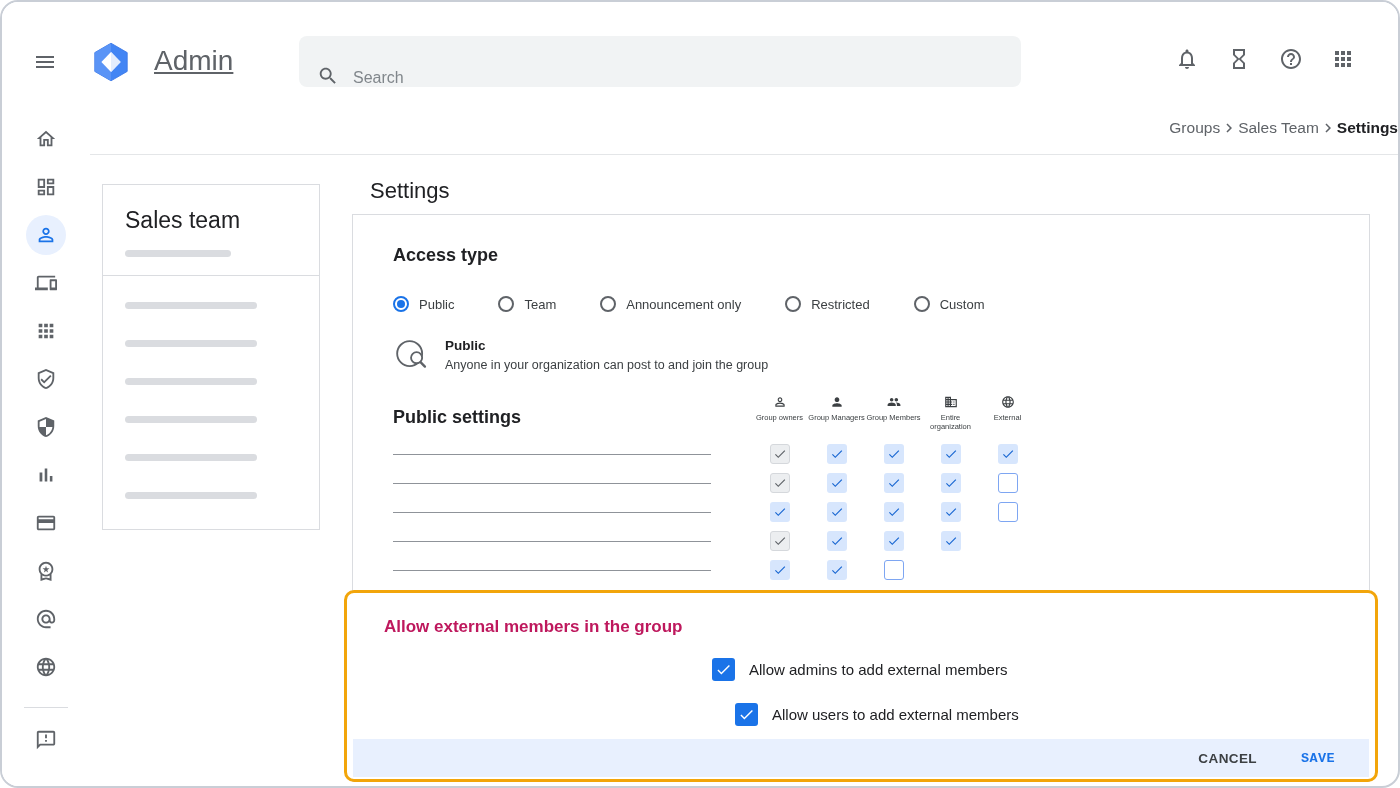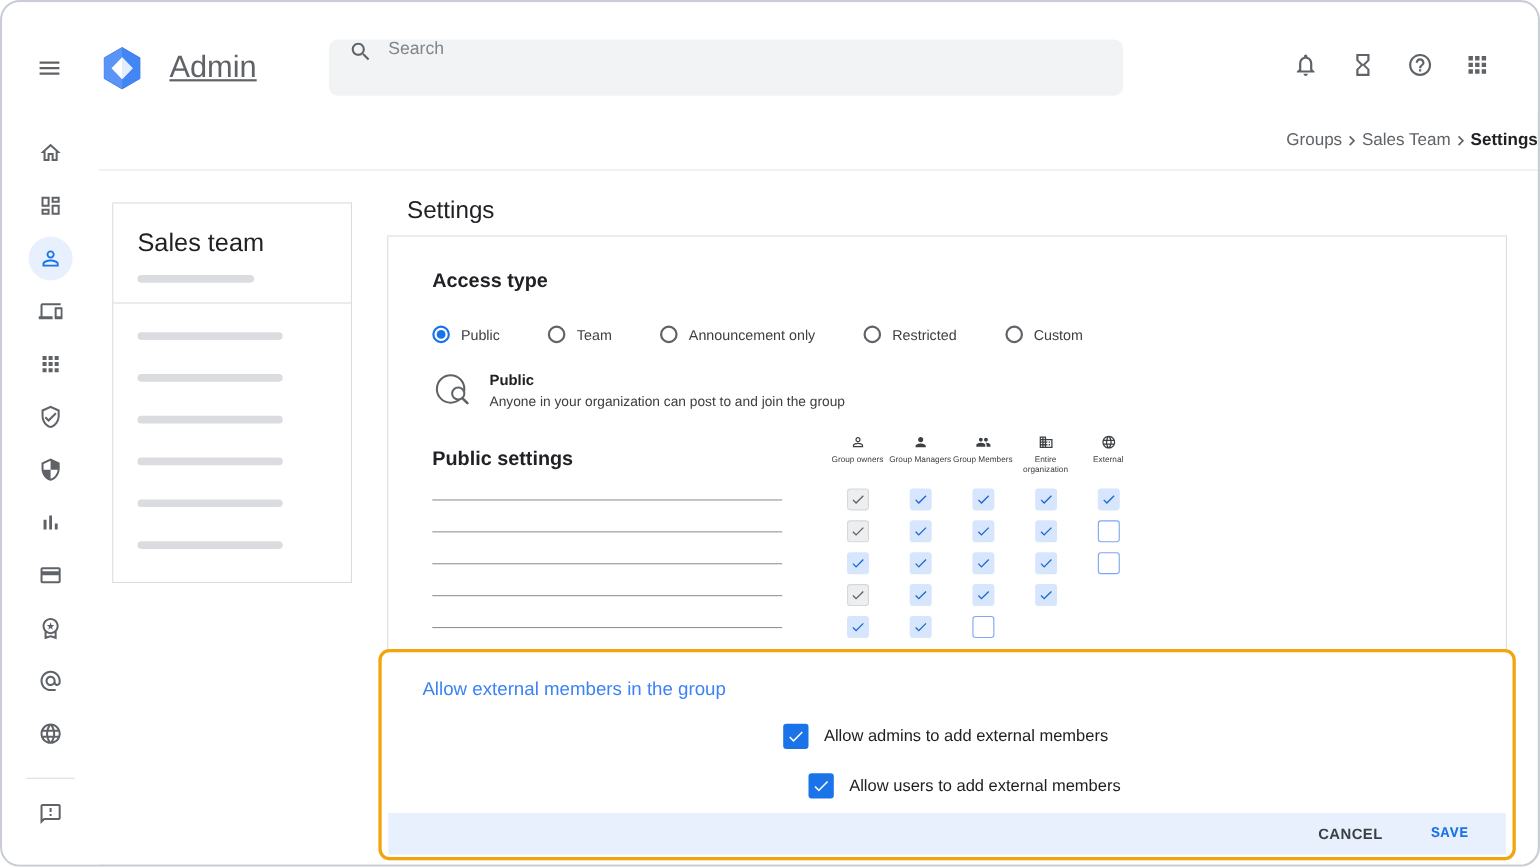--- a/index.html
+++ b/index.html
@@ -13,21 +13,21 @@
   .i24{width:24px;height:24px;} .i22{width:22px;height:22px;} .i14{width:14px;height:14px;}
 
   
   .topbar { position:absolute; top:0; left:0; right:0; height:100px; background:#fff; }
   .icon-btn { background:none; border:none; color:#5f6368; cursor:pointer; padding:0;
               display:flex; align-items:center; justify-content:center; }
   .menu-btn { position:absolute; left:30px; top:47px; width:26px; height:26px; }
   .logo { position:absolute; left:88px; top:39px; width:42px; height:42px; }
   .app-title { position:absolute; left:152px; top:43px; font-size:28px; color:#5f6368;text-decoration:underline; }
   .searchbar { position:absolute; left:297px; top:34px; width:722px; height:51px;
-               background:#f1f3f4; border-radius:8px; display:flex; align-items:flex-start; padding:0 18px; }
+               background:#f1f3f4; border-radius:8px; display:flex; align-items:flex-end; padding:0 18px; }
   .search-ic { color:#5f6368; margin-right:14px; width:22px; height:22px; }
   .search-input { flex:1; border:none; outline:none; background:transparent; font-size:16px;
                   color:#202124; font-family:inherit; }
   .search-input::placeholder { color:#80868b; }
   .topbar-right { position:absolute; right:42px; top:44px; display:flex; gap:26px; align-items:center; }
   .topbar-right .icon-btn { width:26px; height:26px; }
 
   
   .sidebar { position:absolute; left:0; top:100px; bottom:0; width:88px; background:#fff; }
   .sb-col { display:flex; flex-direction:column; align-items:center; padding-top:17px; }
@@ -89,21 +89,21 @@
   .cb { width:20px; height:20px; border-radius:3px; display:inline-flex; align-items:center;
         justify-content:center; cursor:pointer; }
   .cb .ck { width:14px; height:14px; }
   .cb.checked { background:#d7e6fd; color:#1967d2; }
   .cb.disabled-checked { background:#eceef0; border:1px solid #d5d8dc; color:#5f6368; cursor:default; }
   .cb.unchecked { background:#fff; border:1.5px solid #7ea6f2; }
 
   
   .highlight-box { position:absolute; left:342px; top:588px; width:1034px; height:192px;
                    background:#fff; border:3px solid #f2a50a; border-radius:10px; z-index:5; }
-  .ext-h { font-size:17px; font-weight:400; color:#3b82f6; margin:24px 0 0 37px; }
+  .ext-h { font-size:17px; font-weight:700; color:#be185d; margin:24px 0 0 37px; }
   .ext-row { display:flex; align-items:center; margin-top:21px; margin-left:365px; }
   .ext-row + .ext-row { margin-left:388px; margin-top:22px; }
   .bigcb { width:23px; height:23px; border-radius:3px; display:inline-flex; align-items:center;
            justify-content:center; cursor:pointer; flex:none; }
   .bigcb.on { background:#1a73e8; color:#fff; }
   .bigcb .ck { width:17px; height:17px; }
   .ext-label { margin-left:14px; font-size:15px; color:#202124;text-align:center; }
 
   .footer-bar { position:absolute; left:6px; right:6px; bottom:2px; height:38px; background:#e8f0fe;
                 display:flex; align-items:center; justify-content:flex-end; gap:44px; padding-right:34px; }

